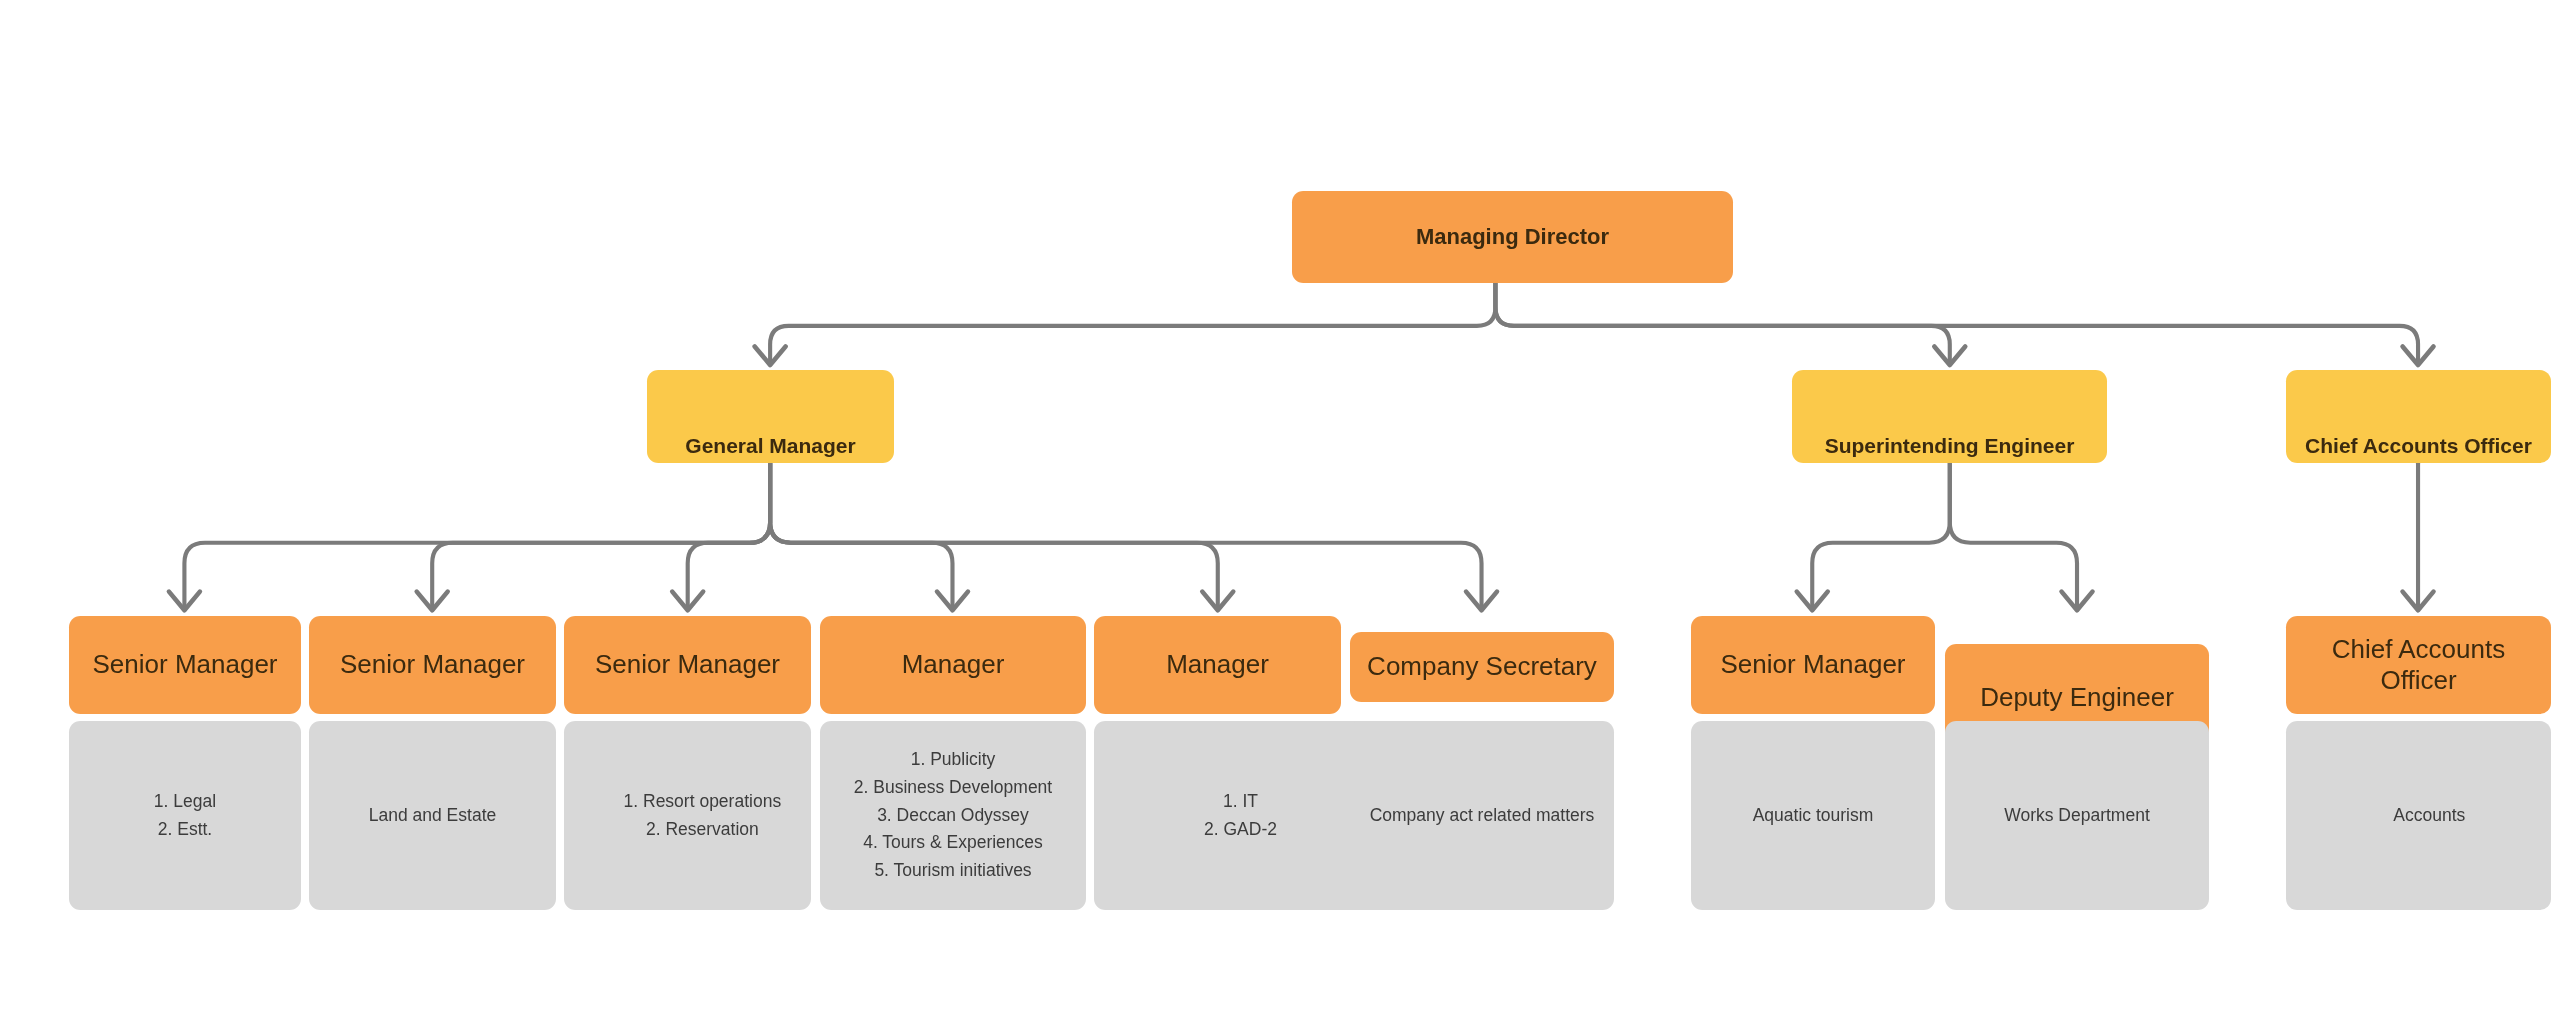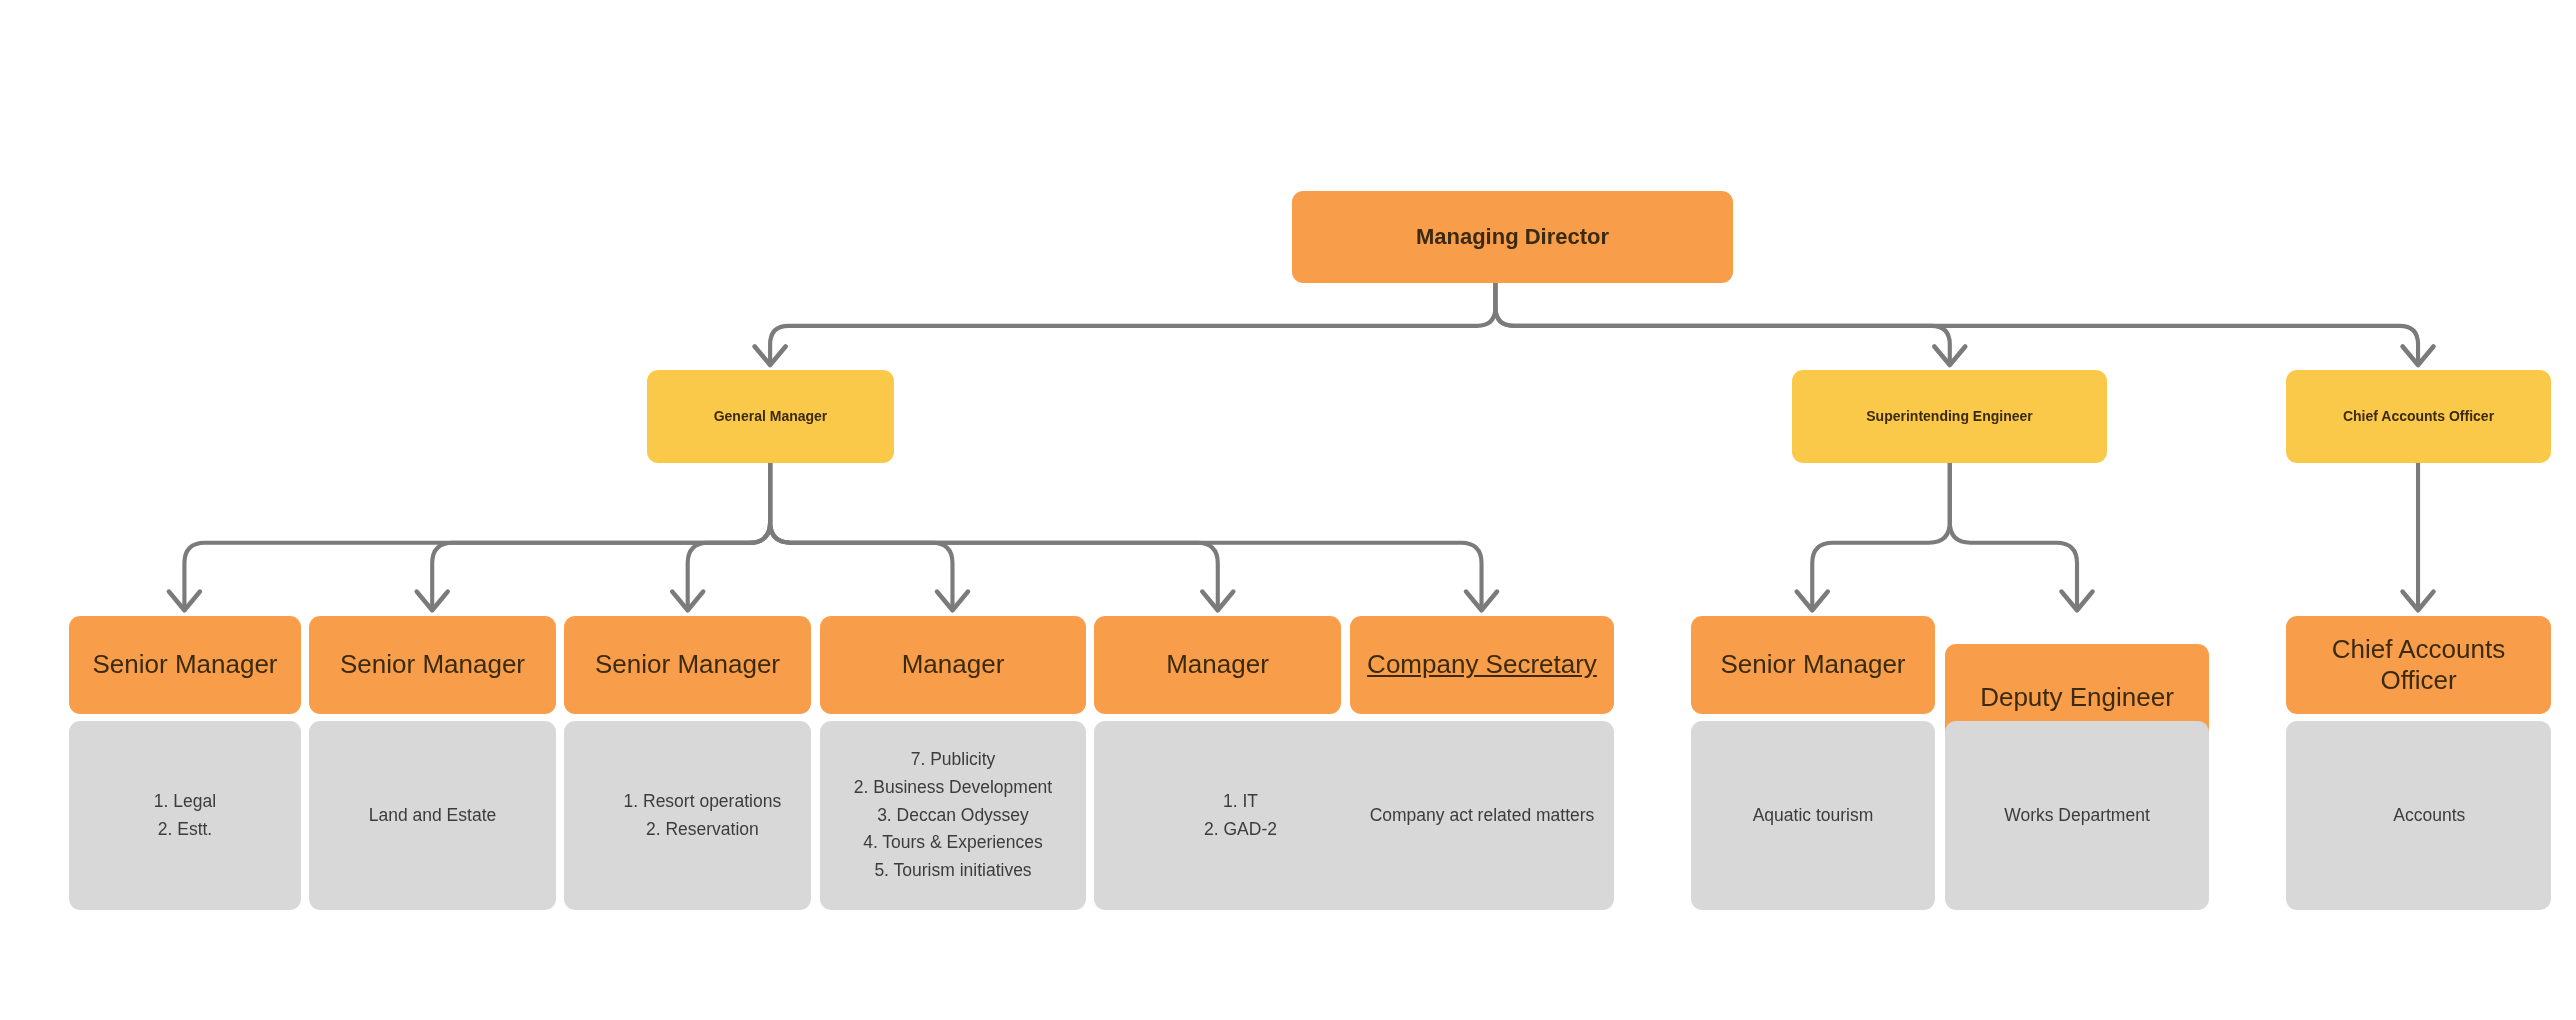--- a/index.html
+++ b/index.html
@@ -14,21 +14,21 @@
   html,body{margin:0;padding:0;background:var(--bg);}
   body{font-family:"Liberation Sans","DejaVu Sans",sans-serif;}
   .canvas{position:relative;width:2689px;height:1021px;background:var(--bg);overflow:hidden;}
   .connectors{position:absolute;left:0;top:0;width:2689px;height:1021px;}
   .connectors path{fill:none;stroke:var(--connector);stroke-width:8;stroke-linecap:round;stroke-linejoin:round;}
   .connectors path.chev{stroke-width:9;}
   .node{position:absolute;display:flex;align-items:center;justify-content:center;
         text-align:center;border-radius:11.3px;box-sizing:border-box;padding:4.1px 10.3px;}
   .node.lvl1,.node.lvl2{background:var(--node-orange);color:var(--header-text);
         font-weight:700;font-size:22px;line-height:1.25;}
-  .node.lvl2{background:var(--node-yellow);font-size:14px;}
+  .node.lvl2{background:var(--node-yellow);font-size:21px;align-items:flex-end;}
   .node.lvl3{background:var(--node-orange);color:var(--header-text);
         font-weight:400;font-size:26px;line-height:1.2;}
   .node.detail{background:var(--node-gray);color:var(--detail-text);
         font-weight:400;font-size:17.5px;flex-direction:column;line-height:1.58;}
   .detail .line{white-space:nowrap;}
 </style>
 </head>
 <body>
 
 <div class="canvas">
@@ -86,21 +86,21 @@
   </div>
   <div class="node lvl3" style="left:564px;top:616px;width:247px;height:98px;">
     <span>Senior Manager</span>
   </div>
   <div class="node lvl3" style="left:820px;top:616px;width:266px;height:98px;">
     <span>Manager</span>
   </div>
   <div class="node lvl3" style="left:1094px;top:616px;width:247px;height:98px;">
     <span>Manager</span>
   </div>
-  <div class="node lvl3" style="left:1350px;top:616px;width:264px;height:98px;text-decoration:underline;">
+  <div class="node lvl3" style="left:1350px;top:632px;width:264px;height:70px;">
     <span>Company Secretary</span>
   </div>
 
   <div class="node lvl3" style="left:1691px;top:616px;width:244px;height:98px;">
     <span>Senior Manager</span>
   </div>
   <div class="node lvl3" style="left:1945px;top:644px;width:264px;height:108px;">
     <span>Deputy Engineer</span>
   </div>
 
@@ -113,21 +113,21 @@
     <div class="line">2. Estt.</div>
   </div>
   <div class="node detail" style="left:309px;top:721px;width:247px;height:189px;">
     <div class="line">Land and Estate</div>
   </div>
   <div class="node detail" style="left:564px;top:721px;width:247px;height:189px;padding-left:40px;">
     <div class="line">1. Resort operations</div>
     <div class="line">2. Reservation</div>
   </div>
   <div class="node detail" style="left:820px;top:721px;width:266px;height:189px;">
-    <div class="line">7. Publicity</div>
+    <div class="line">1. Publicity</div>
     <div class="line">2. Business Development</div>
     <div class="line">3. Deccan Odyssey</div>
     <div class="line">4. Tours &amp; Experiences</div>
     <div class="line">5. Tourism initiatives</div>
   </div>
   <div class="node detail" style="left:1094px;top:721px;width:293px;height:189px;">
     <div class="line">1. IT</div>
     <div class="line">2. GAD-2</div>
   </div>
   <div class="node detail" style="left:1350px;top:721px;width:264px;height:189px;">

